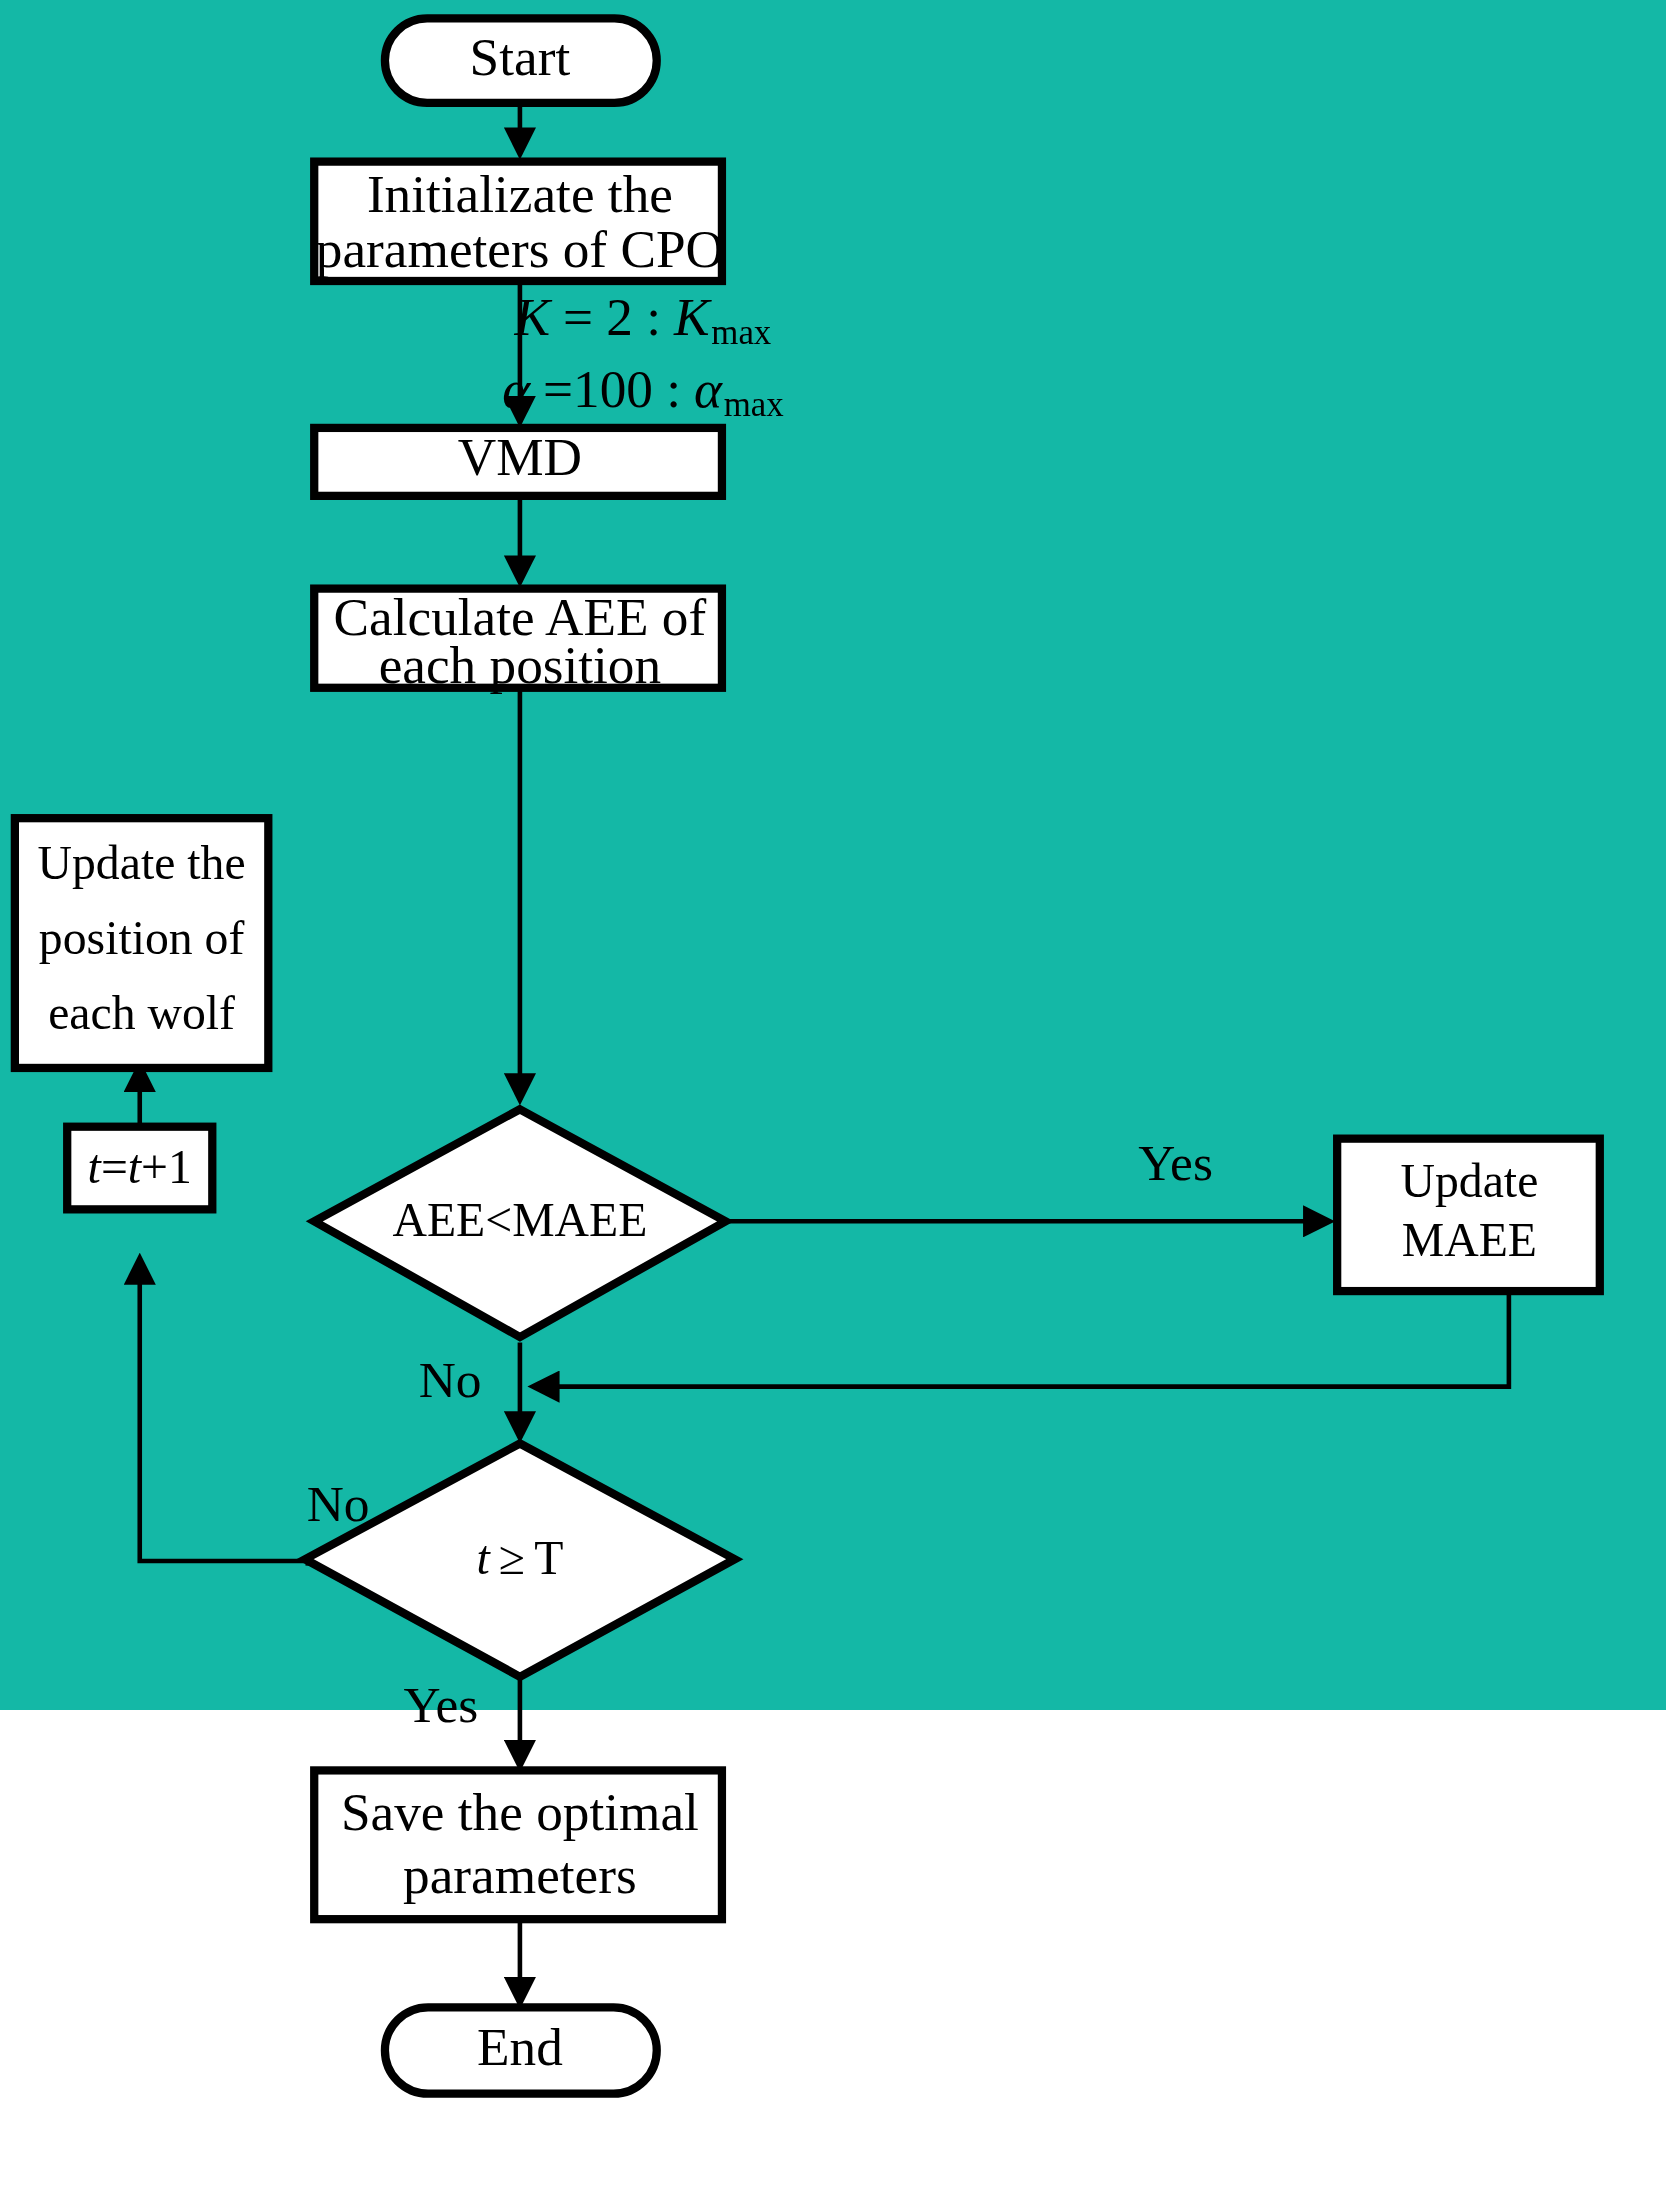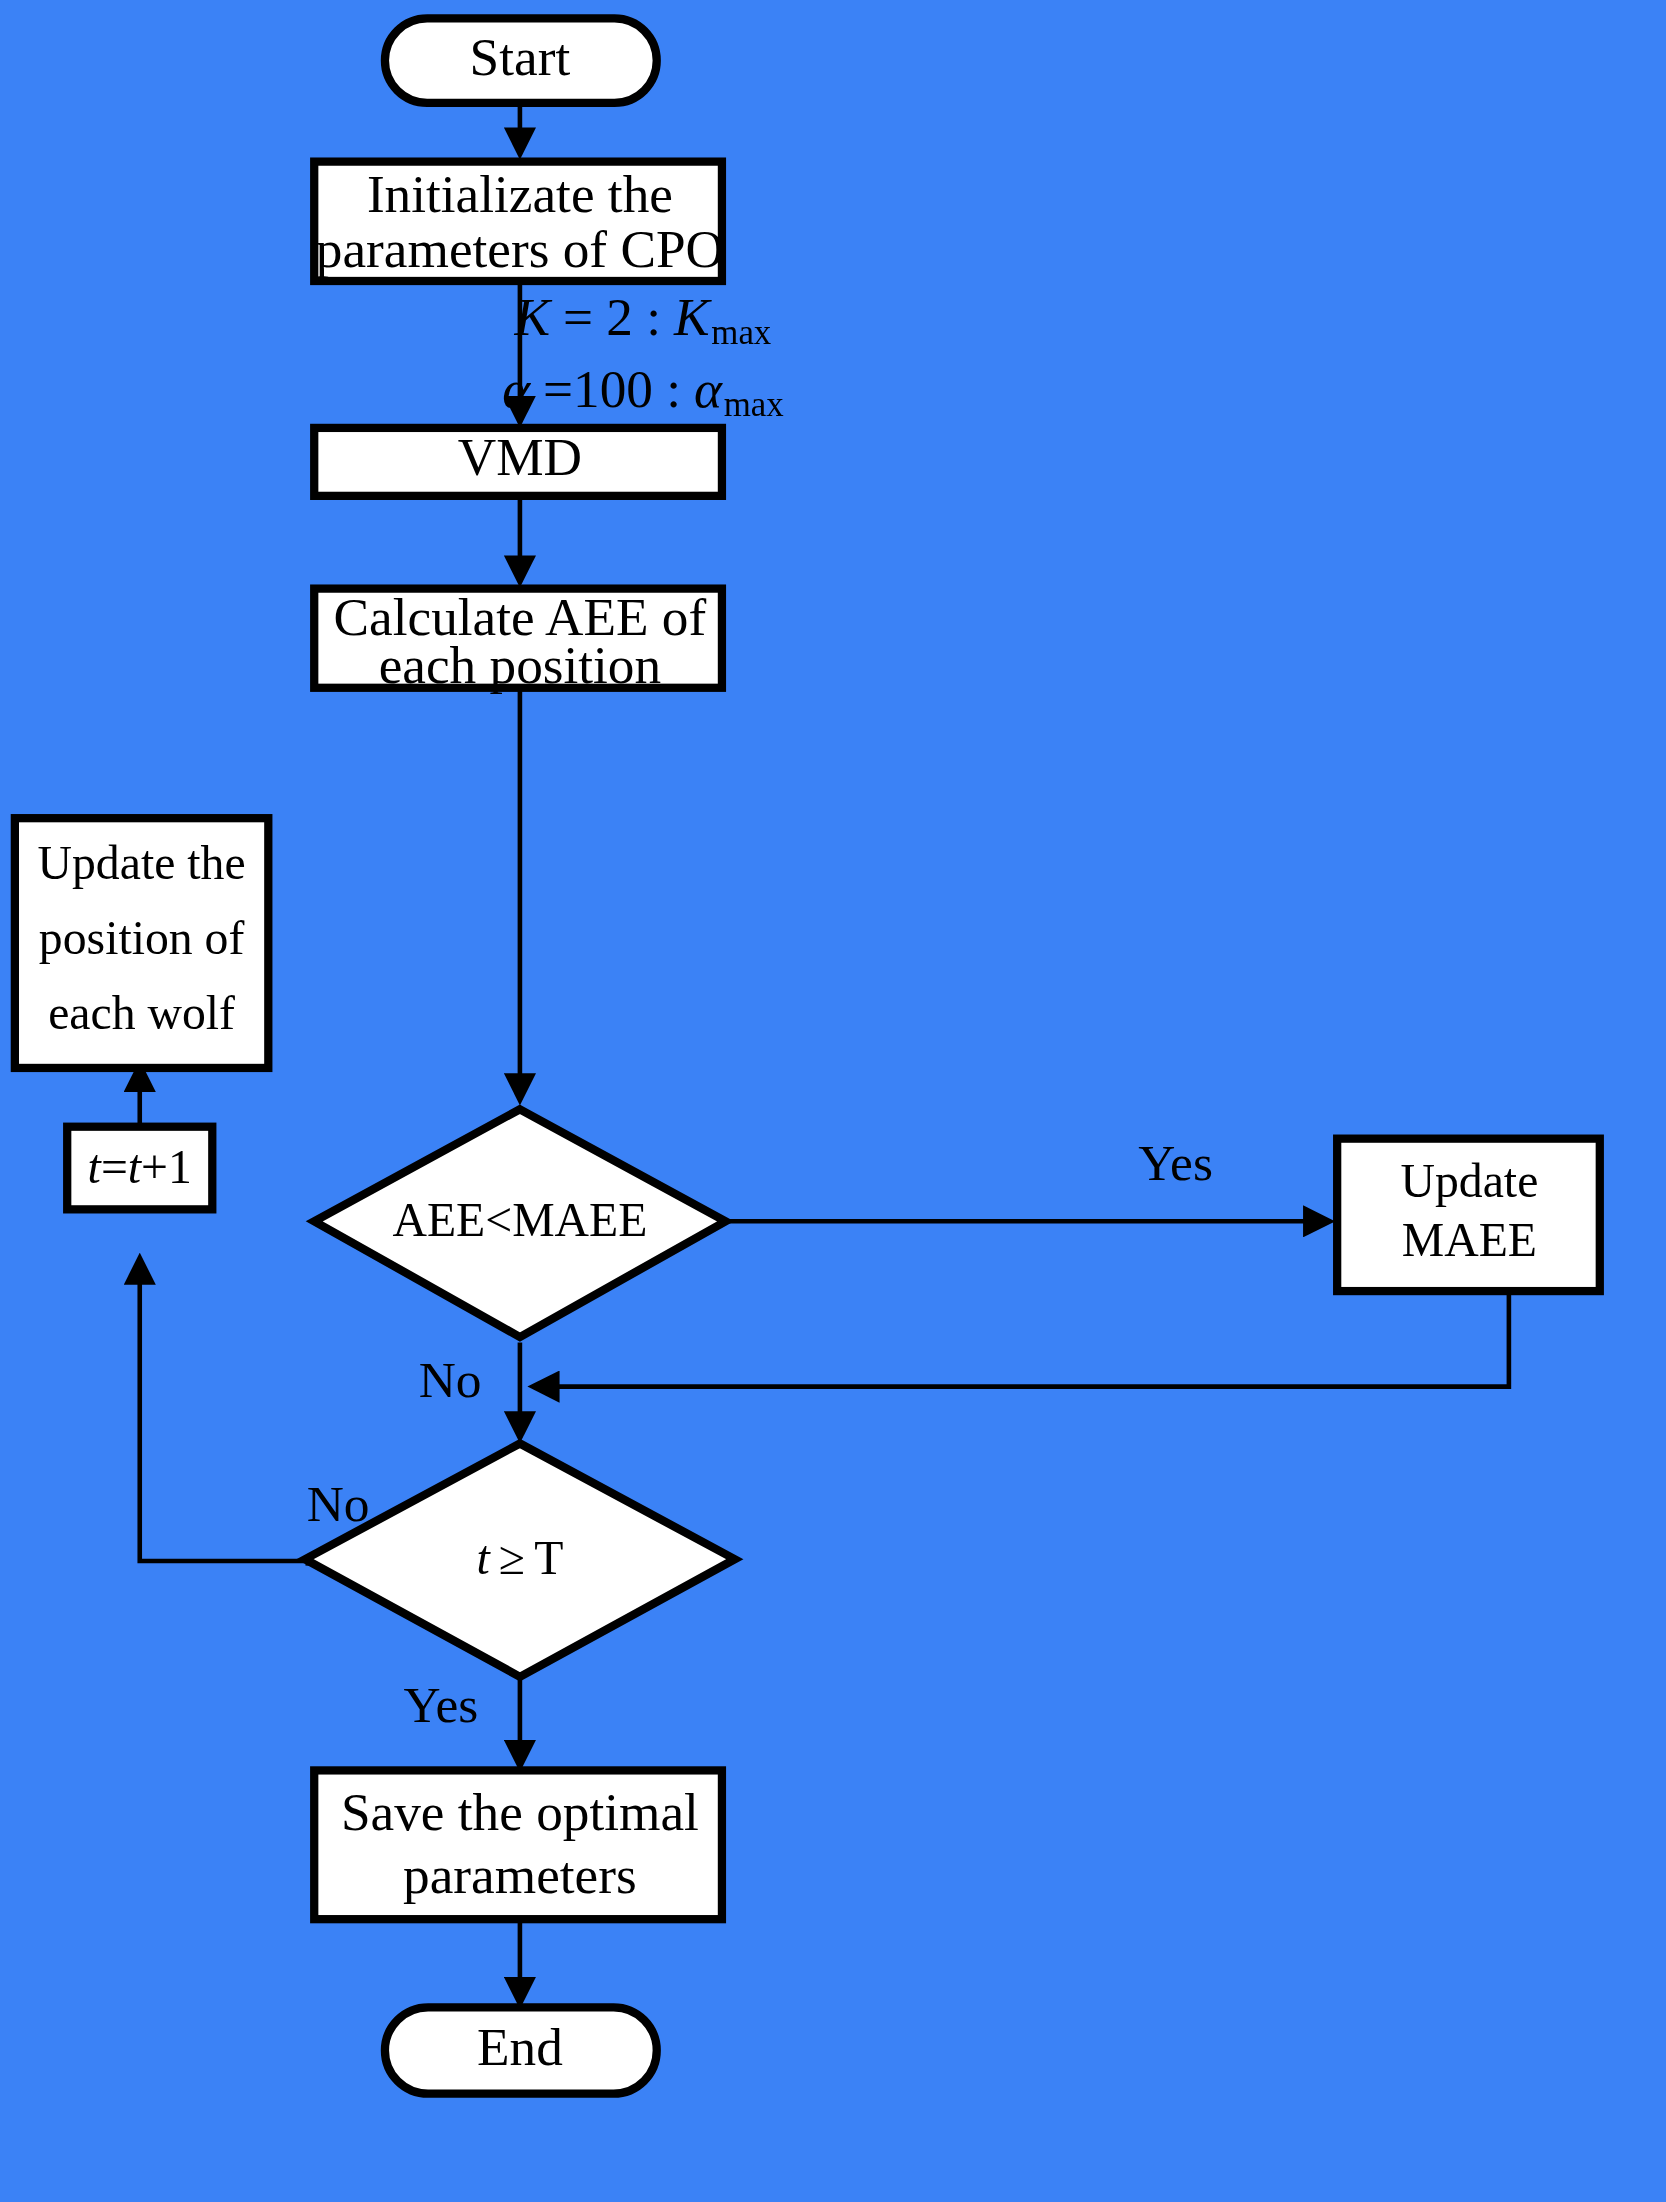--- a/index.html
+++ b/index.html
@@ -10,22 +10,22 @@
   }
   body {
     width: 1667px;
     height: 2202px;
     font-family: "Liberation Serif", "DejaVu Serif", serif;
     overflow: hidden;
   }
   #flowchart-root {
     position: relative;
     width: 1667px;
-    height: 2202px;
-    background: #3b82f6;
+    height: 1710px;
+    background: #14b8a6;
   }
   svg.diagram {
     display: block;
     width: 1667px;
     height: 2202px;
   }
   .node-shape {
     fill: #ffffff;
     stroke: #000000;
     stroke-width: 9;

